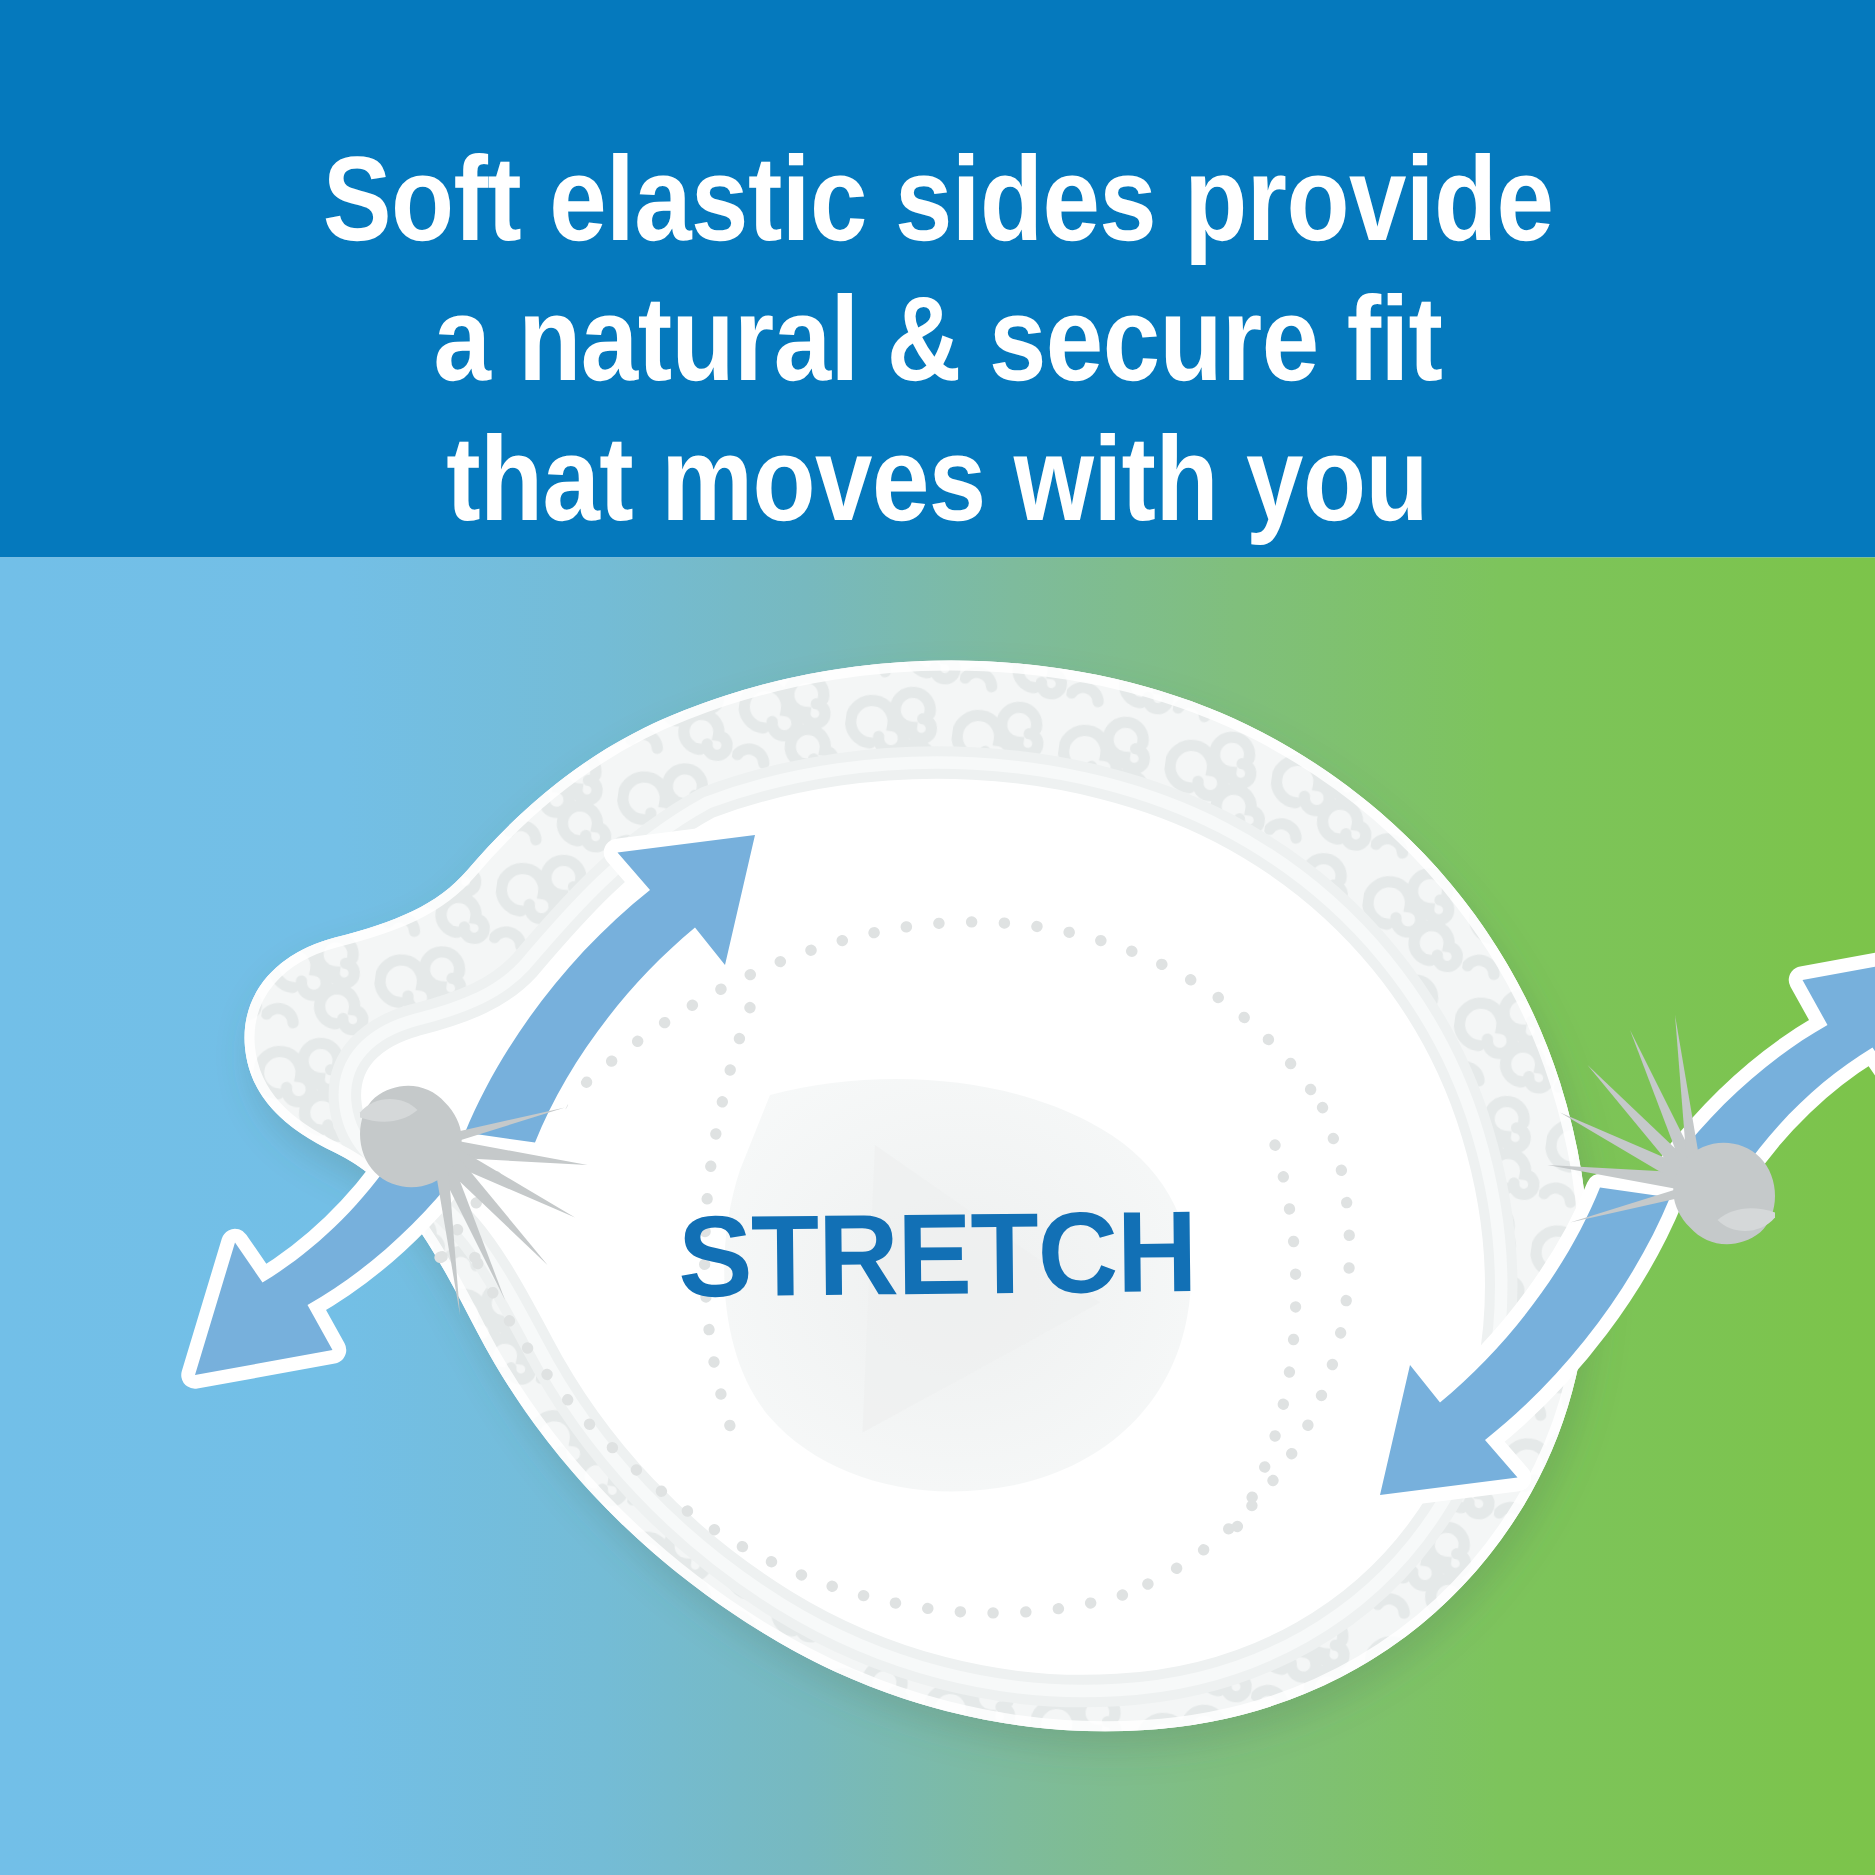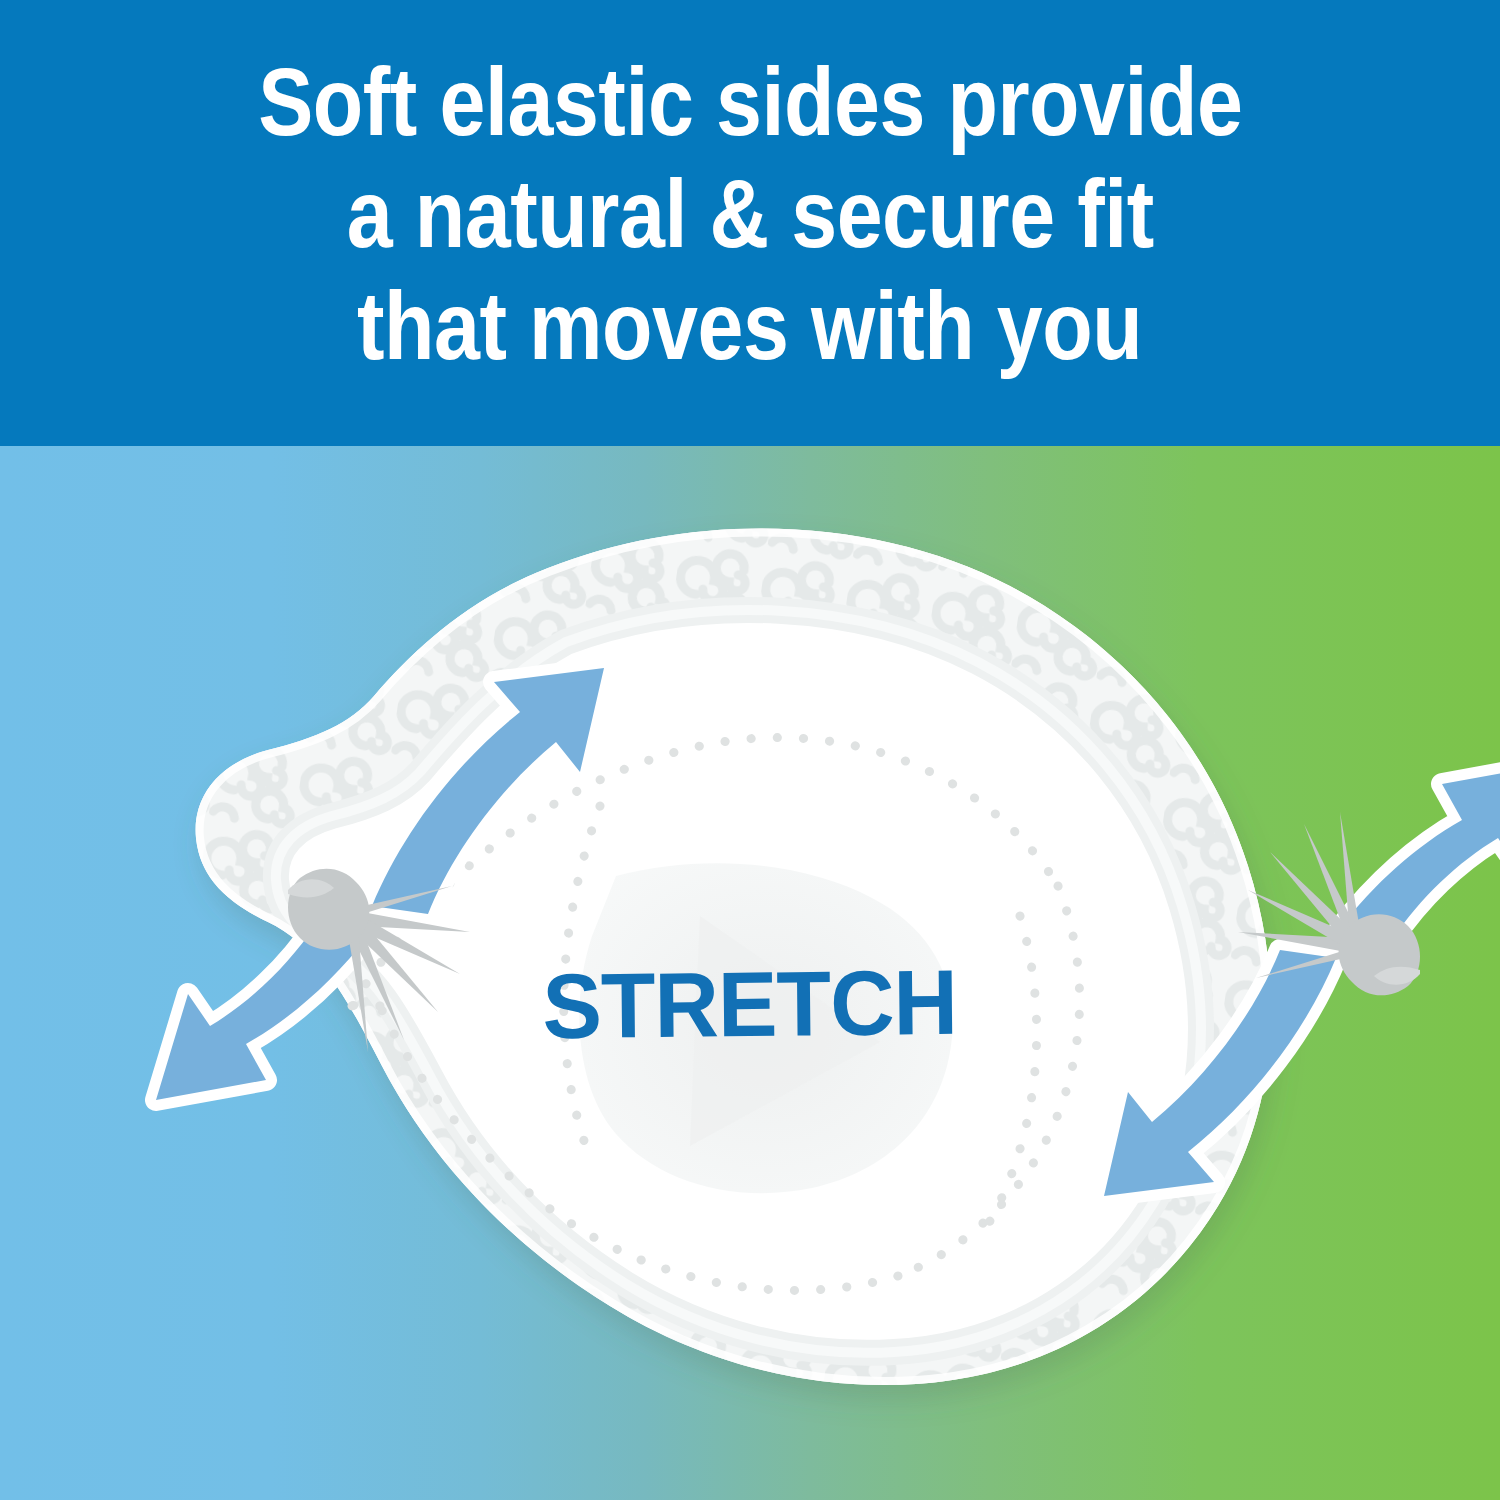--- a/index.html
+++ b/index.html
@@ -18,23 +18,23 @@
   
   #banner {
     position: absolute;
     left: 0; top: 0;
     width: 1500px;
     height: 446px;
     background: #0579bd;
     display: flex;
     flex-direction: column;
     align-items: center;
-    justify-content: center;
+    justify-content: flex-end;
     box-sizing: border-box;
-    padding-bottom: 18px;
+    padding-bottom: 6px;
   }
   .headline-line {
     color: #ffffff;
     font-family: "Liberation Sans Narrow", "Liberation Sans", sans-serif;
     font-weight: bold;
     font-size: 96px;
     line-height: 112px;
     letter-spacing: -0.5px;
     white-space: nowrap;
     transform: scaleX(0.86);

